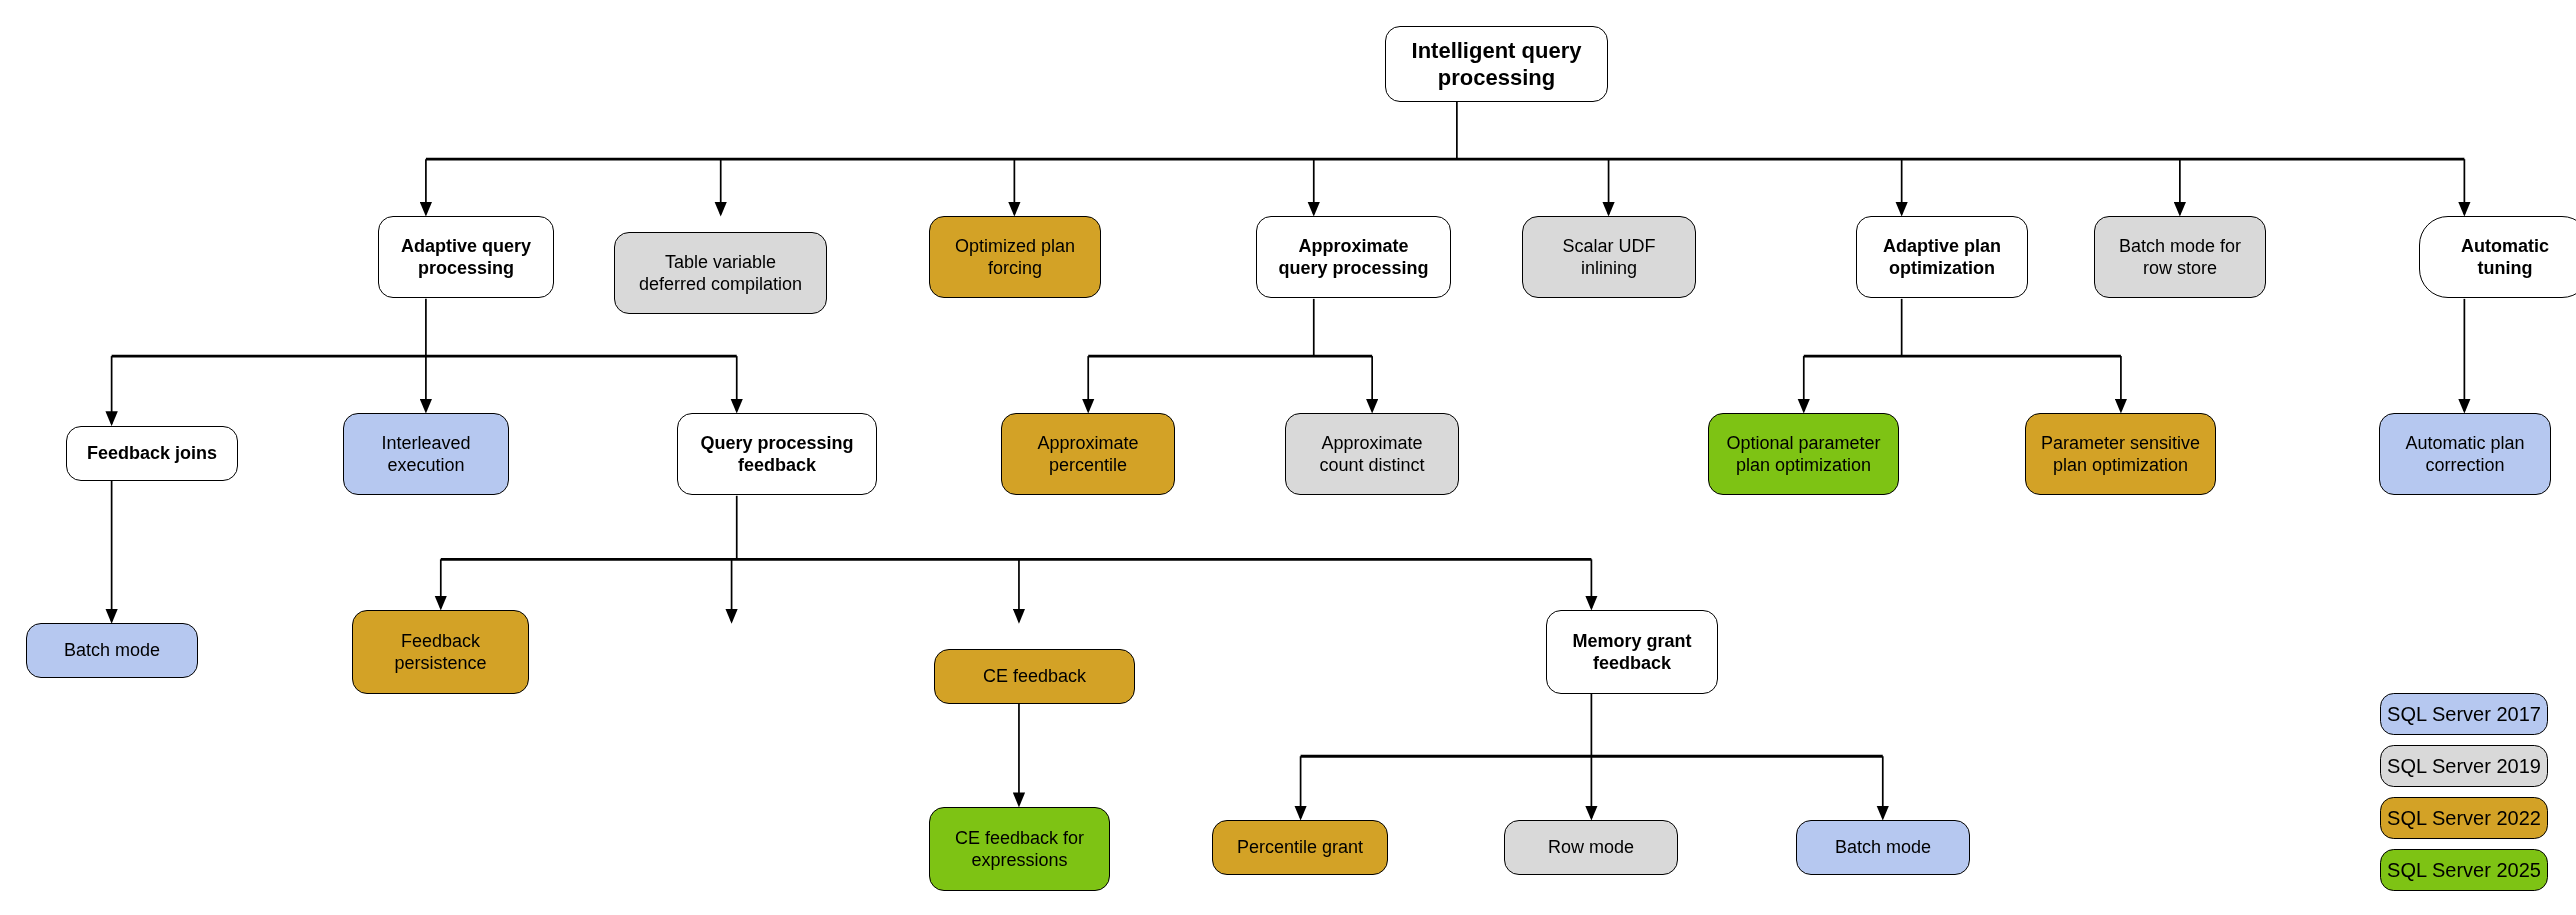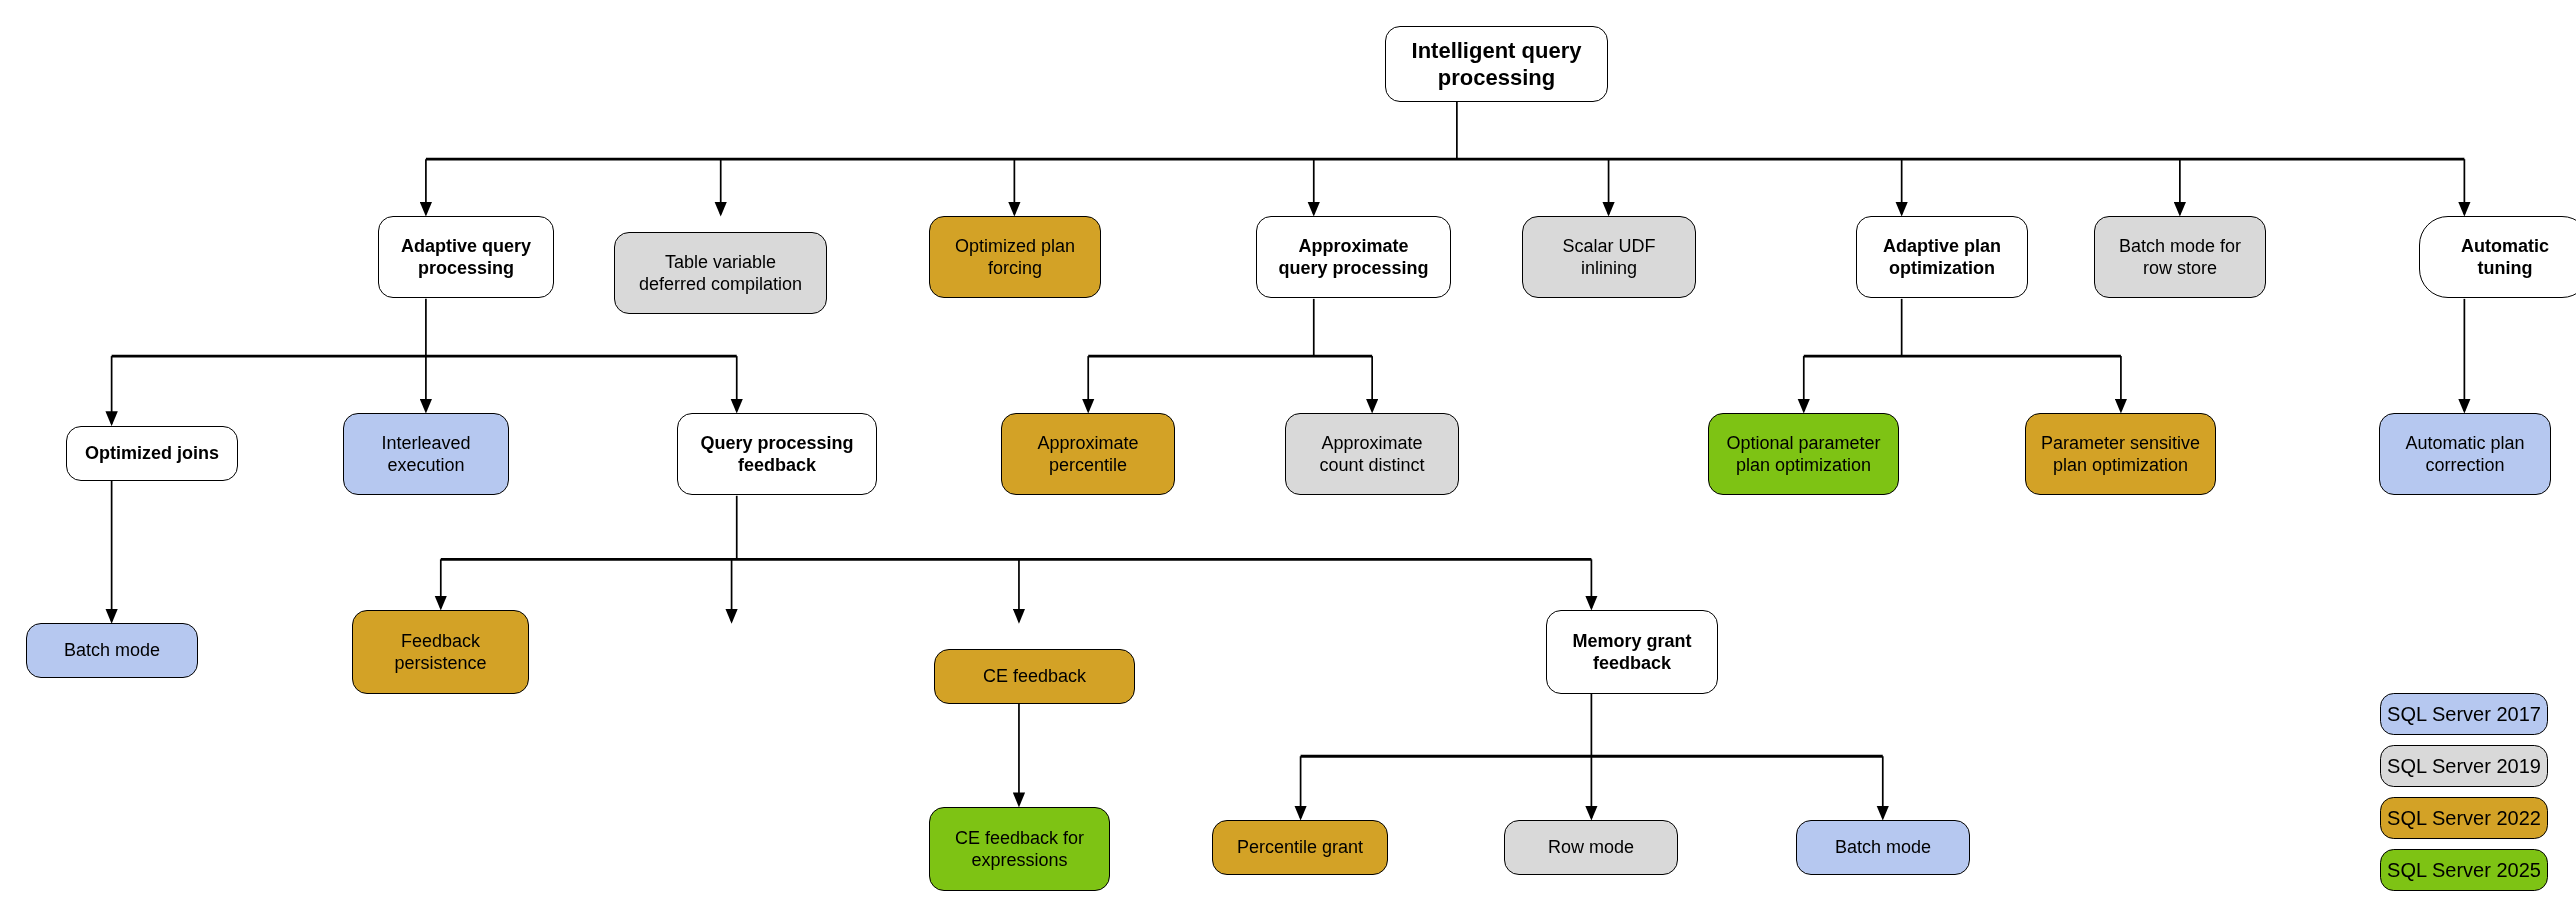--- a/index.html
+++ b/index.html
@@ -120,21 +120,21 @@
   <div class="node" style="left: 2094px; top: 216px; width: 172px; height: 82px; background-color: rgb(217, 217, 217);">
     <span class="lbl">Batch mode for
 row store</span>
   </div>
   <div class="node cat" style="left: 2379px; top: 216px; width: 172px; height: 82px; background-color: rgb(255, 255, 255); border-radius: 29px;">
     <span class="lbl">Automatic
 tuning</span>
   </div>
 
   <div class="node cat" style="left: 26px; top: 426px; width: 172px; height: 55px; background-color: rgb(255, 255, 255);">
-    <span class="lbl">Optimized joins</span>
+    <span class="lbl">Feedback joins</span>
   </div>
   <div class="node" style="left: 343px; top: 413px; width: 166px; height: 82px; background-color: rgb(182, 200, 240);">
     <span class="lbl">Interleaved
 execution</span>
   </div>
   <div class="node cat" style="left: 637px; top: 413px; width: 200px; height: 82px; background-color: rgb(255, 255, 255);">
     <span class="lbl">Query processing
 feedback</span>
   </div>
   <div class="node" style="left: 1001px; top: 413px; width: 174px; height: 82px; background-color: rgb(211, 162, 38);">

